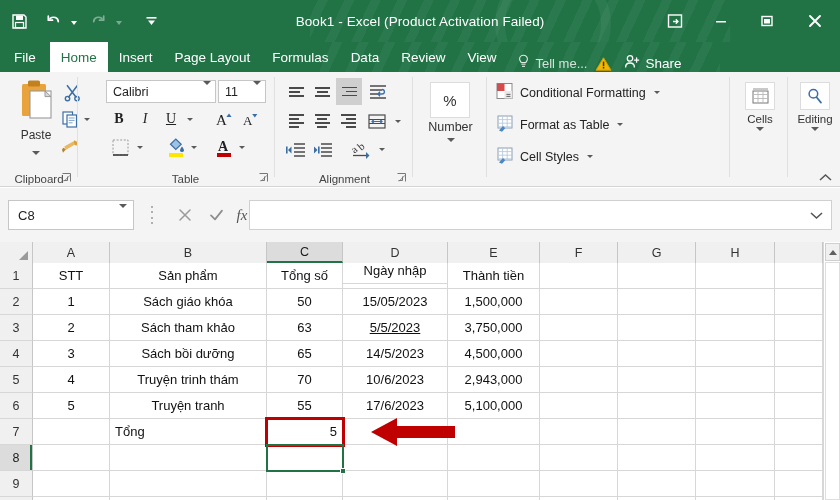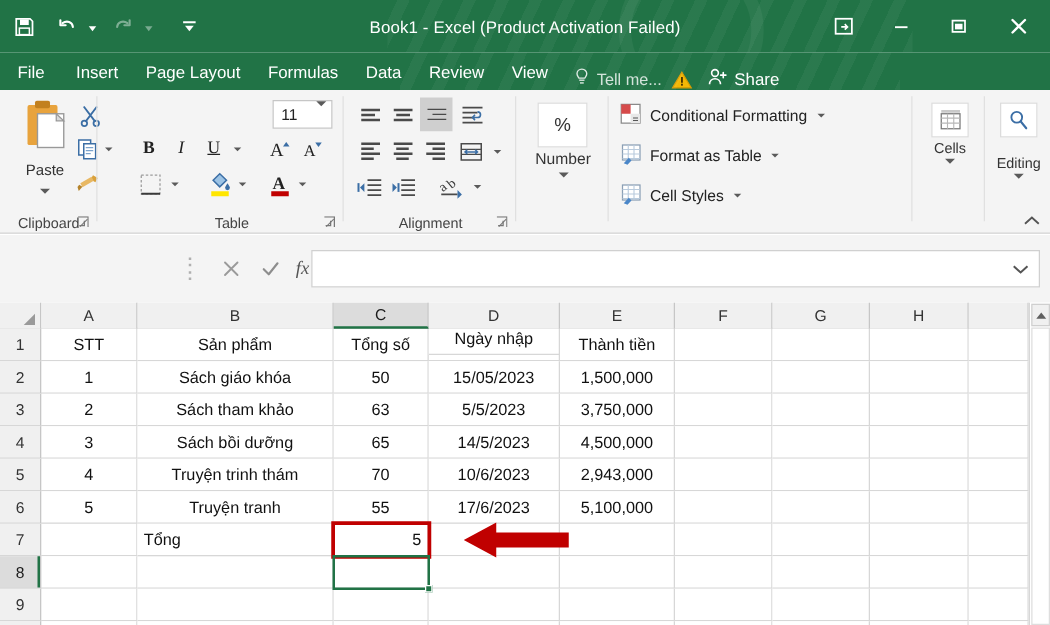--- a/index.html
+++ b/index.html
@@ -317,20 +317,21 @@
         <svg width="16" height="16" viewBox="0 0 16 16">
             <path d="M3 3l10 10M13 3L3 13" stroke="#fff" stroke-width="1.9" stroke-linecap="round"></path>
           </svg>
       </div>
     </div>
   </div>
 
   <div class="tabstrip">
     <div class="stripe"></div>
     <div class="tab file">File</div>
+    <div class="tab active">Home</div>
     <div class="tab">Insert</div>
     <div class="tab">Page Layout</div>
     <div class="tab">Formulas</div>
     <div class="tab">Data</div>
     <div class="tab">Review</div>
     <div class="tab">View</div>
 
     <div class="tellme">
       <span>
         <svg width="13" height="15" viewBox="0 0 13 15">
@@ -406,20 +407,24 @@
         <svg width="9" height="9" viewBox="0 0 9 9">
             <path d="M0.5 0.5h8v8" fill="none" stroke="#777" stroke-width="1"></path>
             <path d="M1.5 7.5h4v-4" fill="none" stroke="#777" stroke-width="1"></path>
             <path d="M2 8.3l6-6" stroke="#777" stroke-width=".9"></path>
           </svg>
       </div>
       <div class="grp-sep" style="right:0"></div>
     </div>
 
     <div class="grp" style="left:96px;width:179px">
+      <div class="fbox" style="left:10px;top:8px;width:110px;height:23px">
+        <span>Calibri</span>
+        <span class="cd"><span class="cd-gray"></span></span>
+      </div>
       <div class="fbox" style="left:122px;top:8px;width:48px;height:23px">
         <span>11</span>
         <span class="cd"><span class="cd-gray"></span></span>
       </div>
 
       <div class="ico-btn" style="left:12px;top:35px;width:22px;height:24px">
           <span class="bold-i">B</span>
         </div>
       <div class="ico-btn" style="left:38px;top:35px;width:22px;height:24px">
           <span class="ital-i">I</span>
@@ -655,34 +660,38 @@
     </div>
 
     <div class="grp" style="left:789px;width:51px">
       <div class="cells-btn" style="left:0;top:10px">
         <div class="cells-ico">
           <svg width="18" height="18" viewBox="0 0 18 18">
               <circle cx="7.4" cy="6.8" r="4.3" fill="none" stroke="#3b6ea5" stroke-width="1.5"></circle>
               <path d="M10.6 10.2l4.4 5.4" stroke="#3b6ea5" stroke-width="1.7" stroke-linecap="round"></path>
             </svg>
         </div>
-        <div class="ico-lbl" style="margin-top:15px">Editing</div>
+        <div class="ico-lbl" style="margin-top:3px">Editing</div>
         <div style="display:flex;justify-content:center;margin-top:2px">
             <span class="cd-gray"></span>
           </div>
       </div>
       <div class="collapse-ribbon">
         <svg width="13" height="9" viewBox="0 0 13 9">
             <path d="M1 7L6.5 2 12 7" fill="none" stroke="#555" stroke-width="1.5"></path>
           </svg>
       </div>
     </div>
   </div>
 
   <div class="fbar">
+    <div class="namebox">
+      <span>C8</span>
+      <span class="cd"><span class="cd-gray"></span></span>
+    </div>
     <div class="fb-dots">
         <i></i>
         <i></i>
         <i></i>
         <i></i>
       </div>
     <div class="fb-ico" style="left:170px">
       <svg width="14" height="14" viewBox="0 0 14 14">
           <path d="M2 2l10 10M12 2L2 12" stroke="#9a9a9a" stroke-width="1.5" stroke-linecap="round"></path>
         </svg>
@@ -803,21 +812,21 @@
         <div class="cell c" style="left: 343px; width: 105px; top: 16px; height: 26px;">Ngày nhập</div>
         <div class="cell c" style="left: 448px; width: 92px; top: 21px; height: 26px;">Thành tiền</div>
         <div class="cell c" style="left: 33px; width: 77px; top: 47px; height: 26px;">1</div>
         <div class="cell c" style="left: 110px; width: 157px; top: 47px; height: 26px;">Sách giáo khóa</div>
         <div class="cell c" style="left: 267px; width: 76px; top: 47px; height: 26px;">50</div>
         <div class="cell c" style="left: 343px; width: 105px; top: 47px; height: 26px;">15/05/2023</div>
         <div class="cell c" style="left: 448px; width: 92px; top: 47px; height: 26px;">1,500,000</div>
         <div class="cell c" style="left: 33px; width: 77px; top: 73px; height: 26px;">2</div>
         <div class="cell c" style="left: 110px; width: 157px; top: 73px; height: 26px;">Sách tham khảo</div>
         <div class="cell c" style="left: 267px; width: 76px; top: 73px; height: 26px;">63</div>
-        <div class="cell c" style="left: 343px; width: 105px; top: 73px; height: 26px;">5/5/2023</div>
+        <div class="cell c" style="left: 343px; width: 105px; top: 73px; height: 26px; text-decoration: underline;">5/5/2023</div>
         <div class="cell c" style="left: 448px; width: 92px; top: 73px; height: 26px;">3,750,000</div>
         <div class="cell c" style="left: 33px; width: 77px; top: 99px; height: 26px;">3</div>
         <div class="cell c" style="left: 110px; width: 157px; top: 99px; height: 26px;">Sách bồi dưỡng</div>
         <div class="cell c" style="left: 267px; width: 76px; top: 99px; height: 26px;">65</div>
         <div class="cell c" style="left: 343px; width: 105px; top: 99px; height: 26px;">14/5/2023</div>
         <div class="cell c" style="left: 448px; width: 92px; top: 99px; height: 26px;">4,500,000</div>
         <div class="cell c" style="left: 33px; width: 77px; top: 125px; height: 26px;">4</div>
         <div class="cell c" style="left: 110px; width: 157px; top: 125px; height: 26px; text-align: right;">Truyện trinh thám</div>
         <div class="cell c" style="left: 267px; width: 76px; top: 125px; height: 26px;">70</div>
         <div class="cell c" style="left: 343px; width: 105px; top: 125px; height: 26px;">10/6/2023</div>

